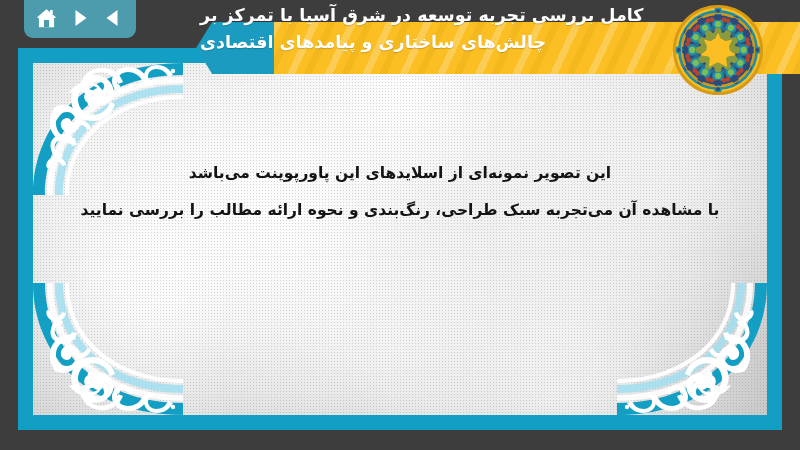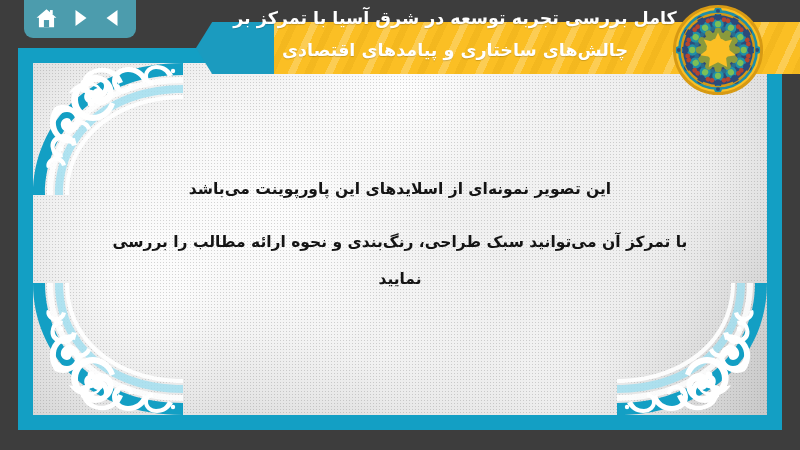--- a/index.html
+++ b/index.html
@@ -71,40 +71,40 @@
   .gold .stripes{
     position:absolute;inset:0;
     background-image:repeating-linear-gradient(115deg,
       rgba(255,255,255,.22) 0 7px,
       rgba(255,255,255,0) 7px 15px,
       rgba(214,155,10,.20) 15px 22px,
       rgba(255,255,255,0) 22px 34px);
   }
   .title-text{
     position:absolute;left:200px;top:2px;width:510px;
-    text-align:center;direction:rtl;
-    font-size:17.5px;line-height:32px;font-weight:700;color:#ffffff;
+    text-align:left;direction:rtl;
+    font-size:17.5px;line-height:27px;font-weight:700;color:#ffffff;
     text-shadow:0 1px 1px rgba(0,0,0,.18);
     z-index:6;
   }
 
   
   .medallion{
     position:absolute;left:672px;top:4px;width:92px;height:92px;z-index:7;
   }
   .medallion svg{display:block;width:92px;height:92px;}
 
   
   .body-text{
     position:absolute;left:40px;top:92px;right:40px;
     direction:rtl;text-align:center;
     font-size:15.5px;line-height:37px;color:#141414;font-weight:700;
     z-index:4;
   }
-  .body-text p{margin:16px;}
+  .body-text p{margin:0;}
 </style>
 </head>
 <body>
 
 <div id="stage">
 
   <div class="slide-frame">
     <div class="slide-inner">
       <div class="halftone"></div>
 
@@ -181,21 +181,21 @@
             <circle cx="112" cy="14" r="2.6"></circle>
               <circle cx="38" cy="62" r="2.8"></circle>
             <circle cx="28" cy="86" r="2.4"></circle>
               <circle cx="140" cy="8" r="2.2"></circle>
           </g>
         </svg>
       </div>
 
       <div class="body-text">
         <p>این تصویر نمونه‌ای از اسلایدهای این پاورپوینت می‌باشد</p>
-        <p>با تمرکز آن می‌توانید سبک طراحی، رنگ‌بندی و نحوه ارائه مطالب را بررسی نمایید</p>
+        <p>با مشاهده آن می‌تجربه سبک طراحی، رنگ‌بندی و نحوه ارائه مطالب را بررسی نمایید</p>
       </div>
     </div>
   </div>
 
   <div class="topbar"></div>
 
   <div class="navbtns">
     <div class="navbtn" title="Previous slide">
       <svg width="22" height="22" viewBox="0 0 22 22">
         <path d="M15.5 3 L15.5 19 L4.5 11 Z" fill="#ffffff"></path>

